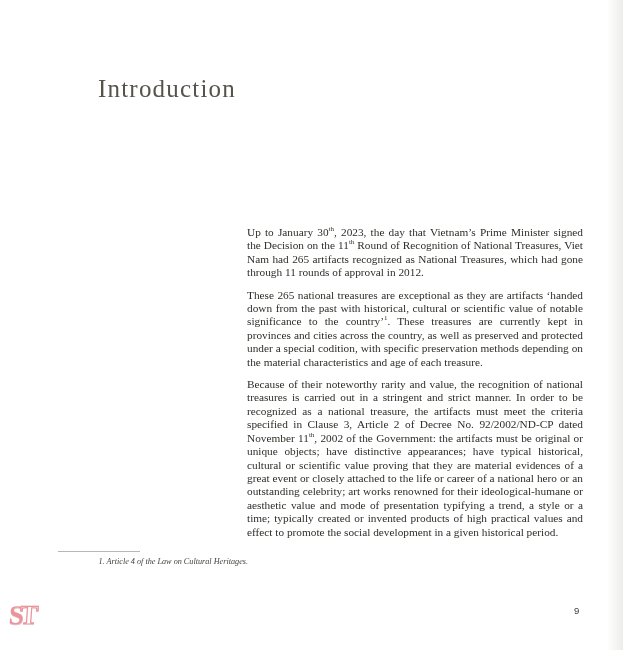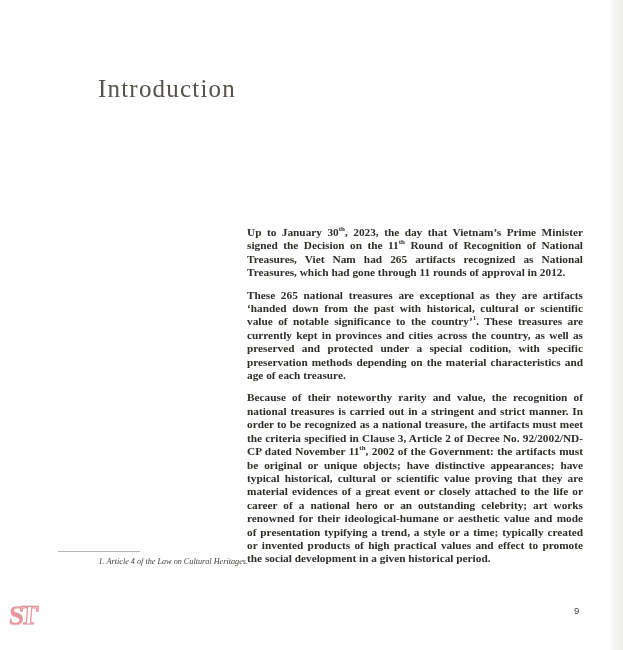--- a/index.html
+++ b/index.html
@@ -38,21 +38,20 @@
     left: 247px;
     top: 226px;
     width: 344px;
     color: #2f2d28;
     font-size: 11.3px;
     line-height: 13.4px;
     text-align: justify;
   }
   .body-text p.para {
     margin: 0 8px 9px 0;
-    font-weight: bold;
   }
   .body-text sup {
     font-size: 7px;
     line-height: 0;
     vertical-align: super;
   }
   .footnote {
     position: absolute;
     left: 58px;
     top: 551px;

